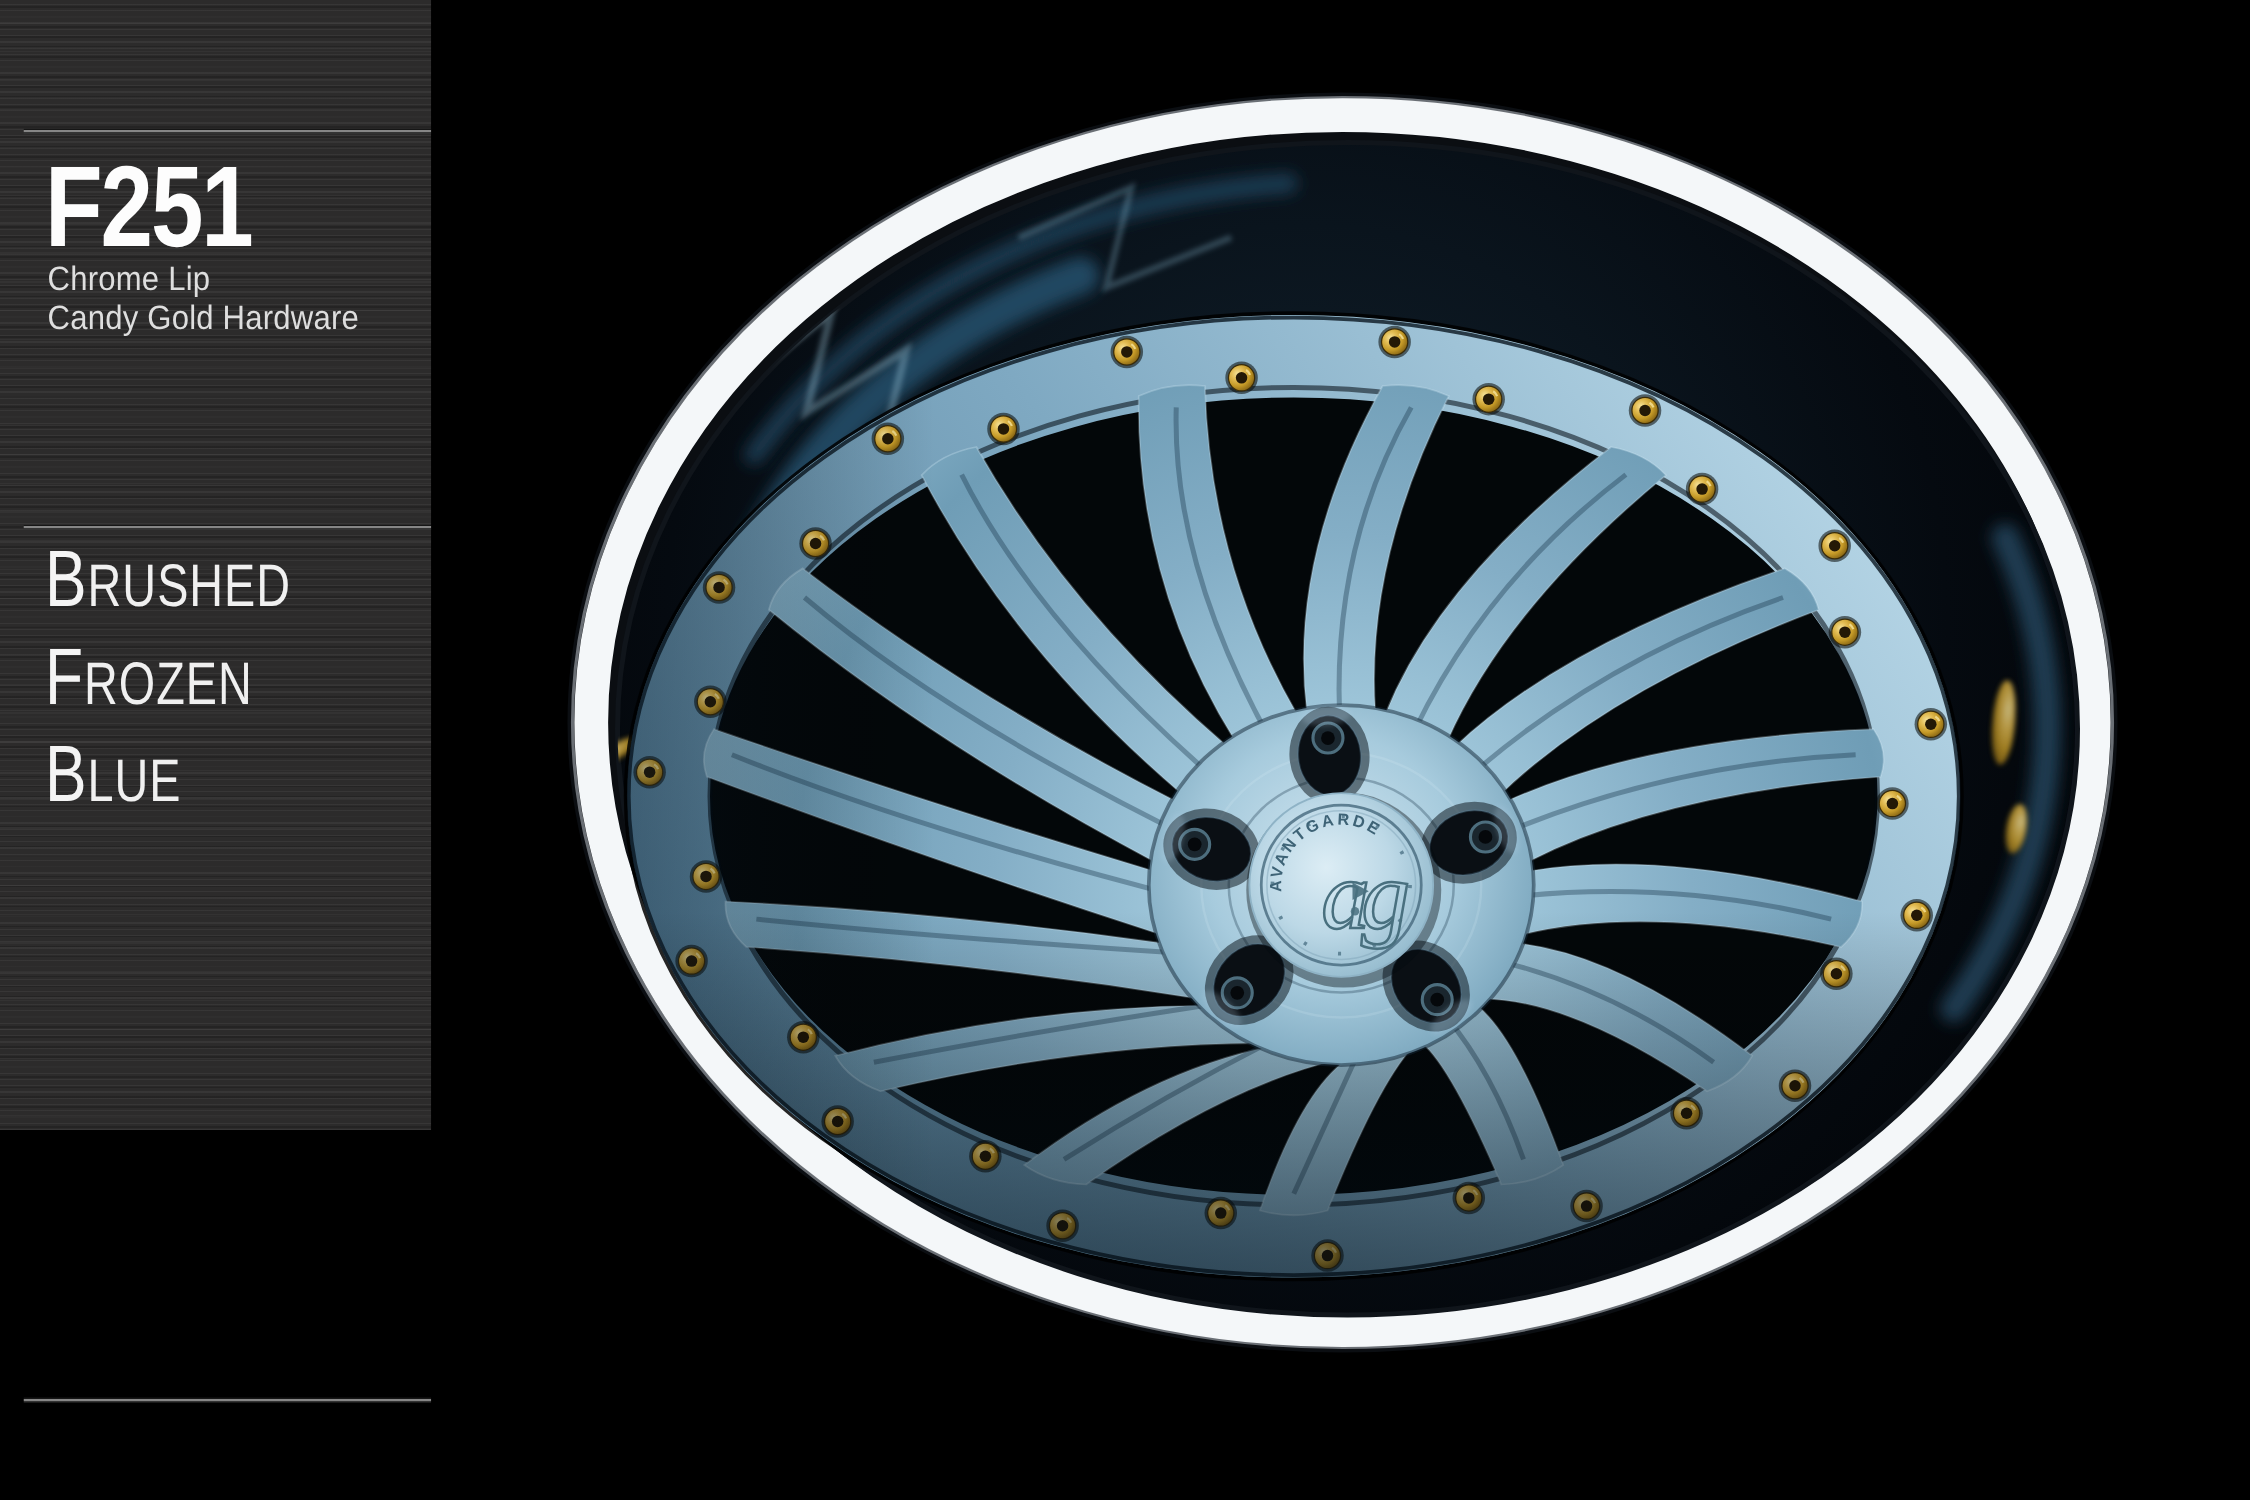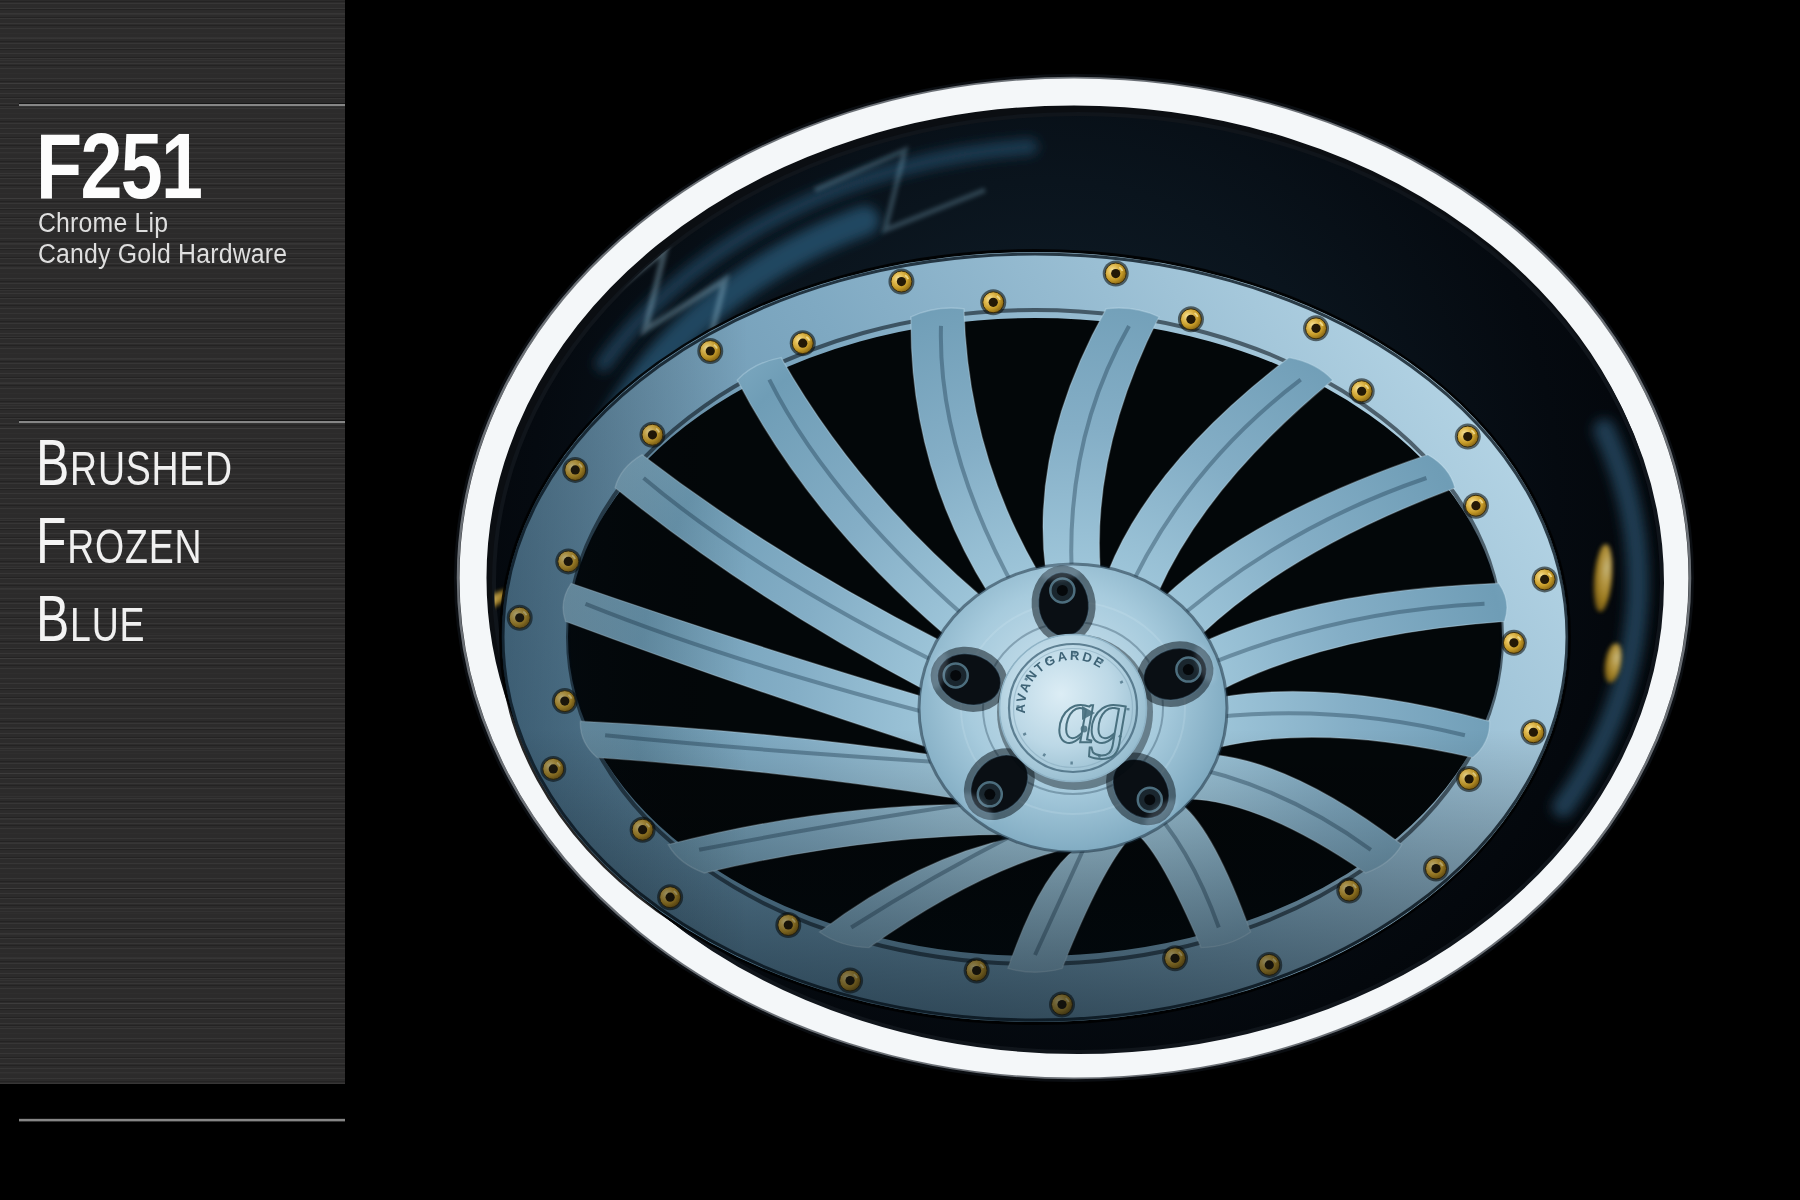--- a/index.html
+++ b/index.html
@@ -1,20 +1,20 @@
 <!DOCTYPE html>
 <html><head>
 <meta charset="utf-8">
 <style>
   html,body{margin:0;padding:0;background:#000;}
   body{width:1800px;height:1200px;overflow:hidden;position:relative;
        font-family:"Liberation Sans",sans-serif;}
 
   
-  .sidebar{position:absolute;left:0;top:0;width:345px;height:1084px;
+  .sidebar{position:absolute;left:0;top:0;width:345px;height:904px;
     background-color:#2c2b2b;
     background-image:
       repeating-linear-gradient(0deg, rgba(255,255,255,.05) 0 1px, transparent 1px 5px),
       repeating-linear-gradient(0deg, transparent 0 2px, rgba(0,0,0,.18) 2px 3px, transparent 3px 8px),
       repeating-linear-gradient(0deg, transparent 0 11px, rgba(255,255,255,.035) 11px 12px, transparent 12px 23px);
   }
   .divider{position:absolute;left:19px;right:0;height:4px;
     background:linear-gradient(180deg,#161616 0 25%, #868686 25% 70%, #343434 70% 100%);}
   .divider-top{top:103px;}
   .divider-mid{top:420px;}

